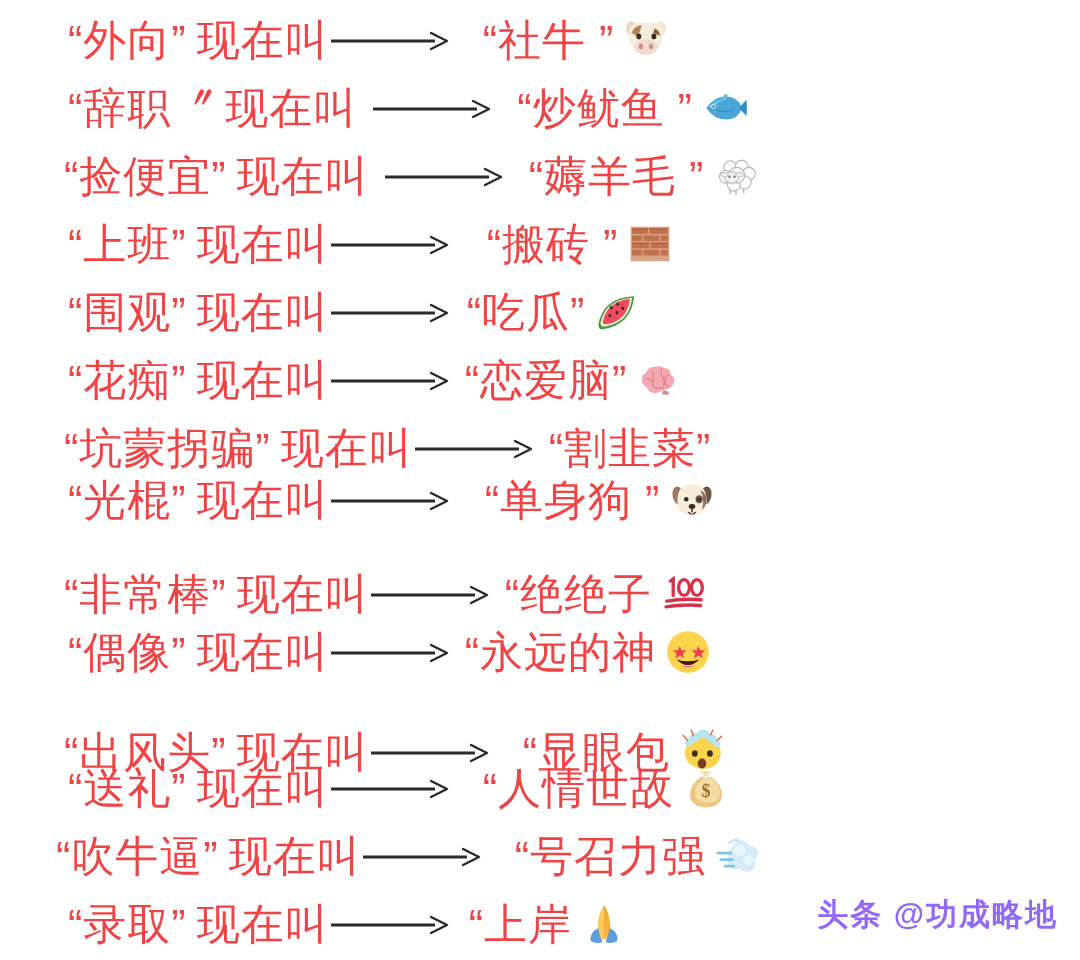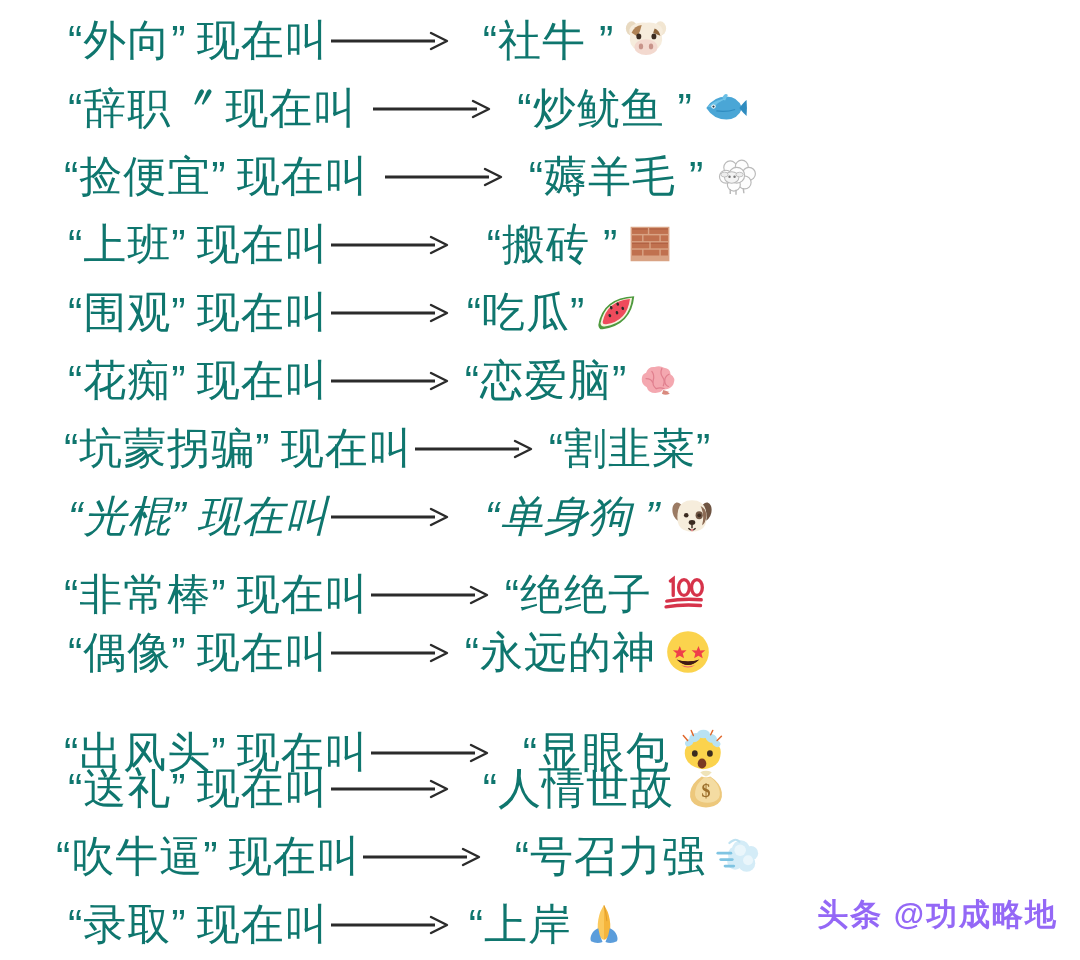--- a/index.html
+++ b/index.html
@@ -40,21 +40,21 @@
     align-items: center;
     white-space: nowrap;
   }
 
   .term-old,
   .verb,
   .term-new {
     font-size: 43px;
     line-height: 1;
     letter-spacing: 1px;
-    color: #0f766e;
+    color: #ef4444;
     font-weight: 500;
   }
 
   .verb {
     margin-left: 10px;
   }
 
   .arrow {
     display: inline-flex;
     align-items: center;
@@ -278,21 +278,21 @@
         <span class="verb">现在叫</span>
         <span class="arrow" title="——→">
           <svg width="120" height="26" viewBox="0 0 120 26">
       <line x1="0" y1="13" x2="104" y2="13" stroke="#2b2b2b" stroke-width="3.2"></line>
       <path d="M100 5 L116 13 L100 21" fill="none" stroke="#2b2b2b" stroke-width="2.4" stroke-linecap="round" stroke-linejoin="round"></path>
     </svg>
         </span>
         <span class="term-new" style="margin-left: 12px;">“割韭菜”</span>
       </div>
     </div>
-    <div class="row" style="top: 482px; font-style: italic;">
+    <div class="row" style="top: 466px;">
       <div class="row-inner" style="margin-left: 68px;">
         <span class="term-old">“光棍”</span>
         <span class="verb">现在叫</span>
         <span class="arrow" title="——→">
           <svg width="120" height="26" viewBox="0 0 120 26">
       <line x1="0" y1="13" x2="104" y2="13" stroke="#2b2b2b" stroke-width="3.2"></line>
       <path d="M100 5 L116 13 L100 21" fill="none" stroke="#2b2b2b" stroke-width="2.4" stroke-linecap="round" stroke-linejoin="round"></path>
     </svg>
         </span>
         <span class="term-new" style="margin-left: 32px;">“单身狗 ”</span>

